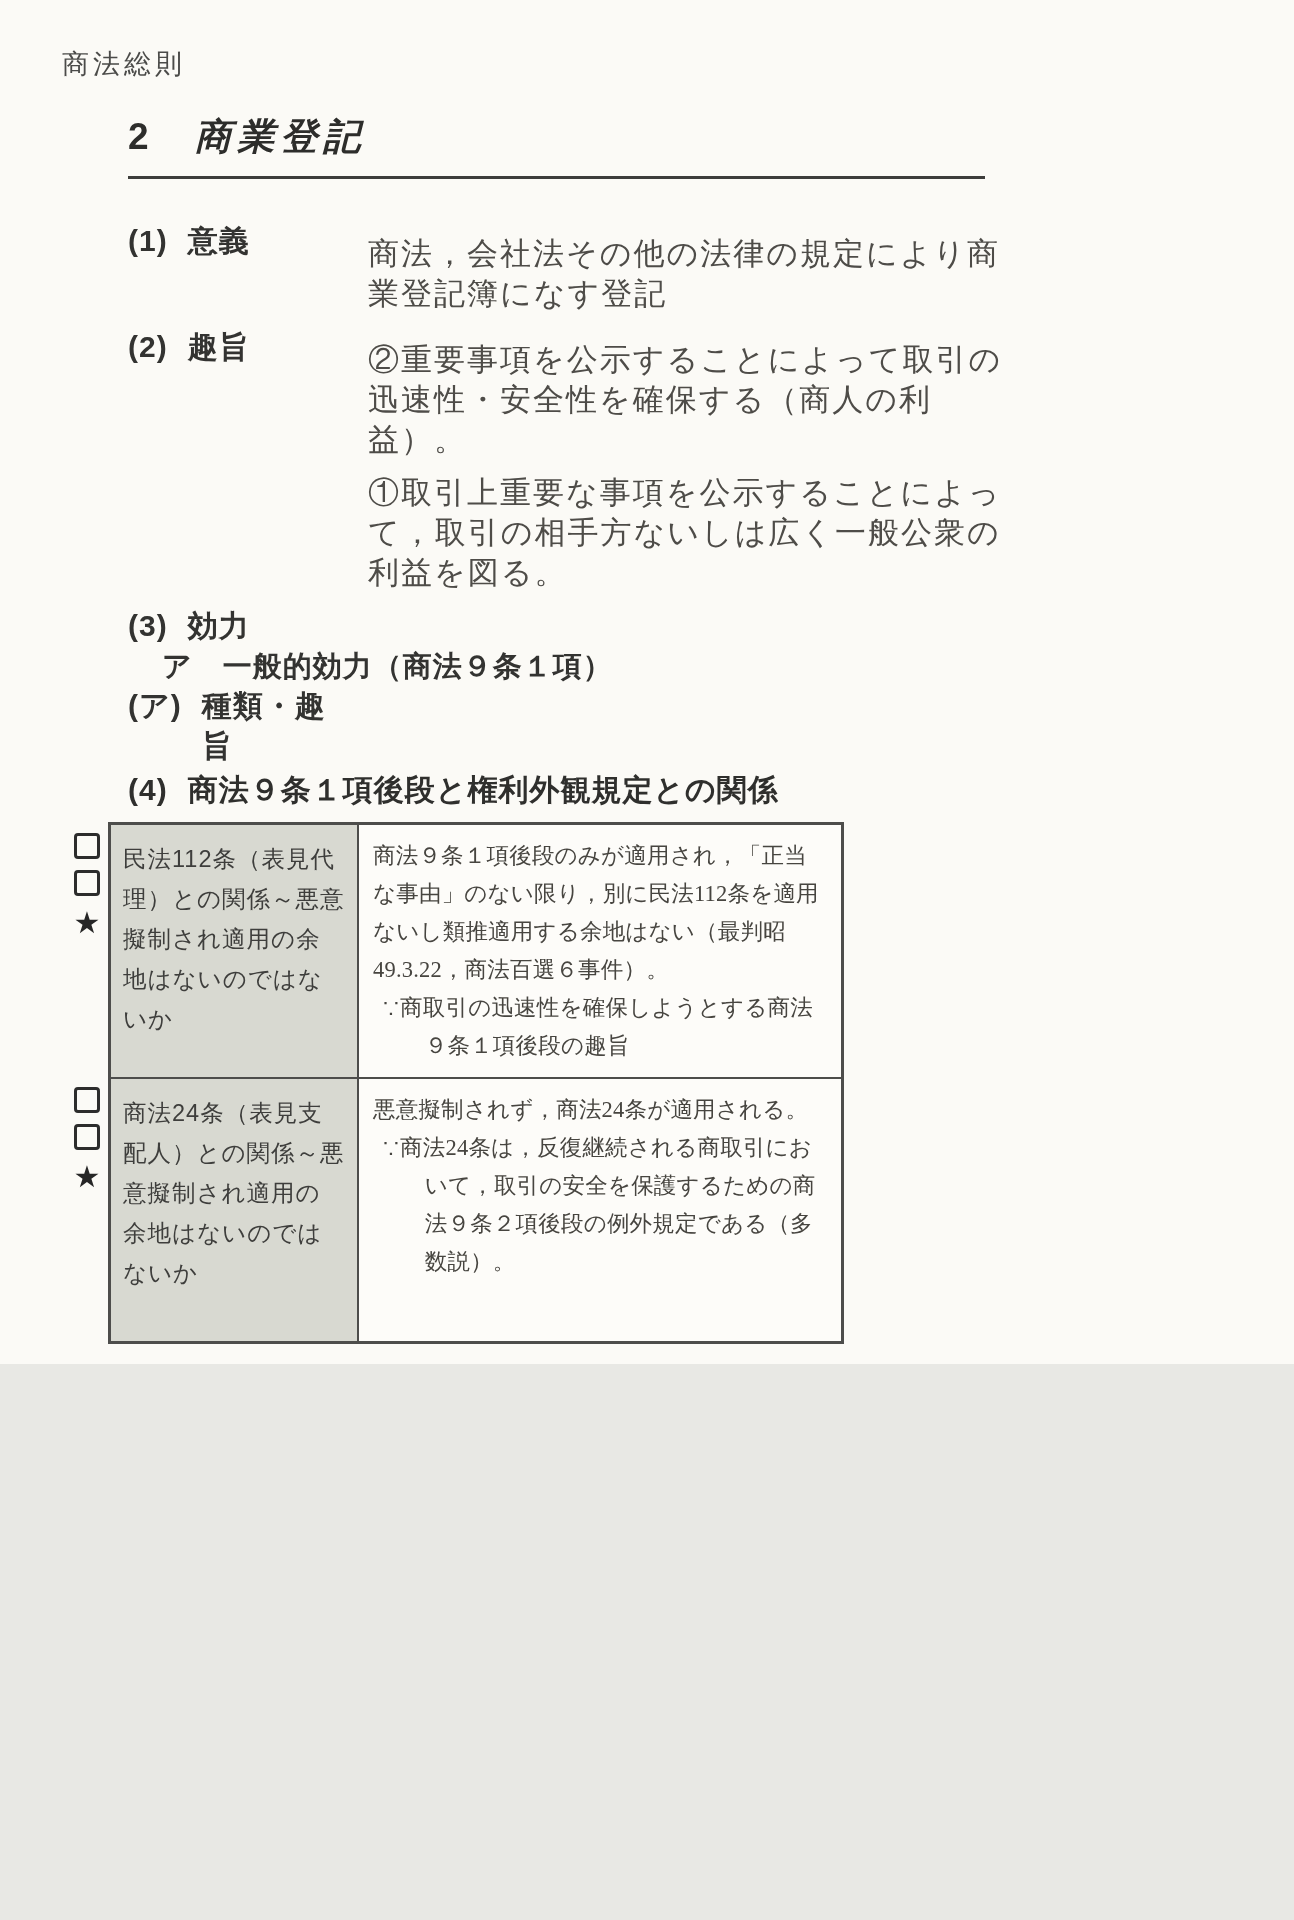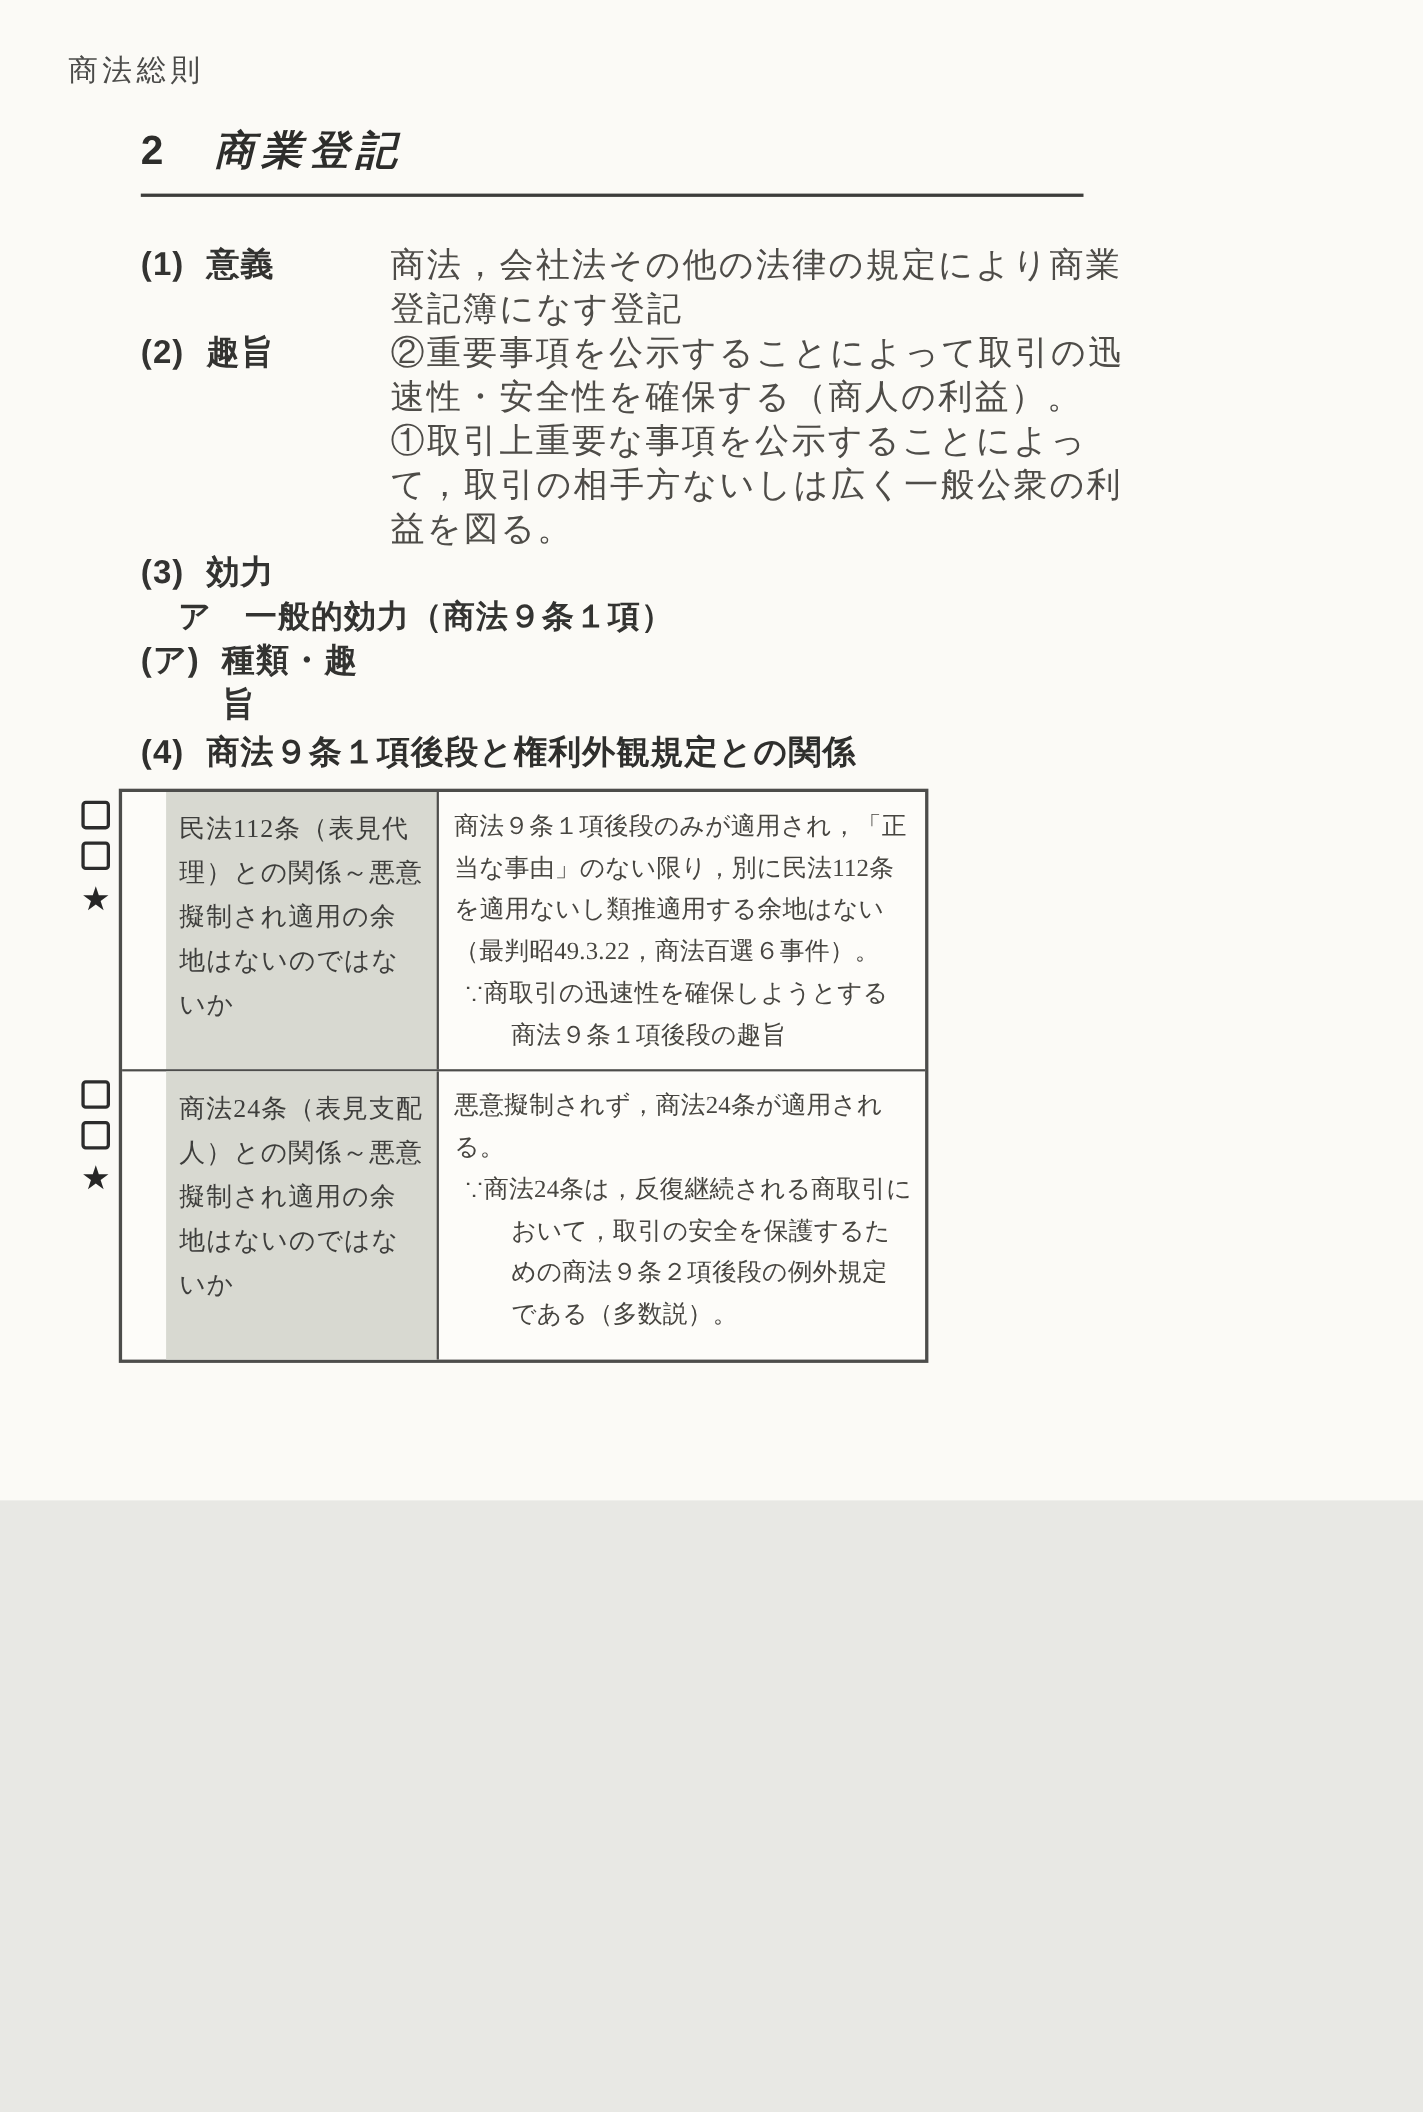--- a/index.html
+++ b/index.html
@@ -43,21 +43,21 @@
     display:flex; gap:20px;
     font-family:"Liberation Sans","DejaVu Sans",sans-serif;
     font-weight:bold; font-size:30px; line-height:40px; color:#333331;
     letter-spacing:1px;
   }
   .def-body {
     width:685px; flex:none;
     font-size:31px; line-height:40px; letter-spacing:2px;
     color:#4e4c48;
   }
-  .def-body p { margin:0;font-family:Liberation Serif, serif; }
+  .def-body p { margin:13px;font-family:Liberation Serif, serif; }
 
   .heading3 {
     display:flex; gap:20px;
     font-family:"Liberation Sans","DejaVu Sans",sans-serif;
     font-weight:bold; font-size:30px; line-height:40px; color:#333331;
     letter-spacing:1px;
   }
   .sub-heading {
     display:flex; gap:30px; margin-left:34px;
     font-family:"Liberation Sans","DejaVu Sans",sans-serif;
@@ -74,24 +74,23 @@
   
   .table-wrap { margin-left:-20px; width:736px; }
   .qa-table { border:3px solid #4d4d4b; background:#fdfcf9; }
   .qa-row { display:flex; position:relative; }
   .qa-row + .qa-row { border-top:2px solid #4d4d4b; }
   .q-cell {
     width:248px; flex:none; box-sizing:border-box;
     background:#d8d9d1;
     border-right:2px solid #4d4d4b;
     padding:14px 12px;
-    font-family:Liberation Serif, serif;
+    font-family:Liberation Sans, sans-serif;
     font-size:23.5px; line-height:40px; letter-spacing:1px;
     color:#3e3e3c;
-    margin-left:40px;
   }
   .a-cell {
     flex:1; box-sizing:border-box;
     padding:12px 12px 12px 14px;
     font-size:22.5px; line-height:38px; letter-spacing:0.2px;
     color:#474540;
   }
   .a-cell p { margin:0; }
   .a-cell .reason { padding-left:2.3em; text-indent:-1.9em; }
   .qa-row.row1 { min-height:248px; }

